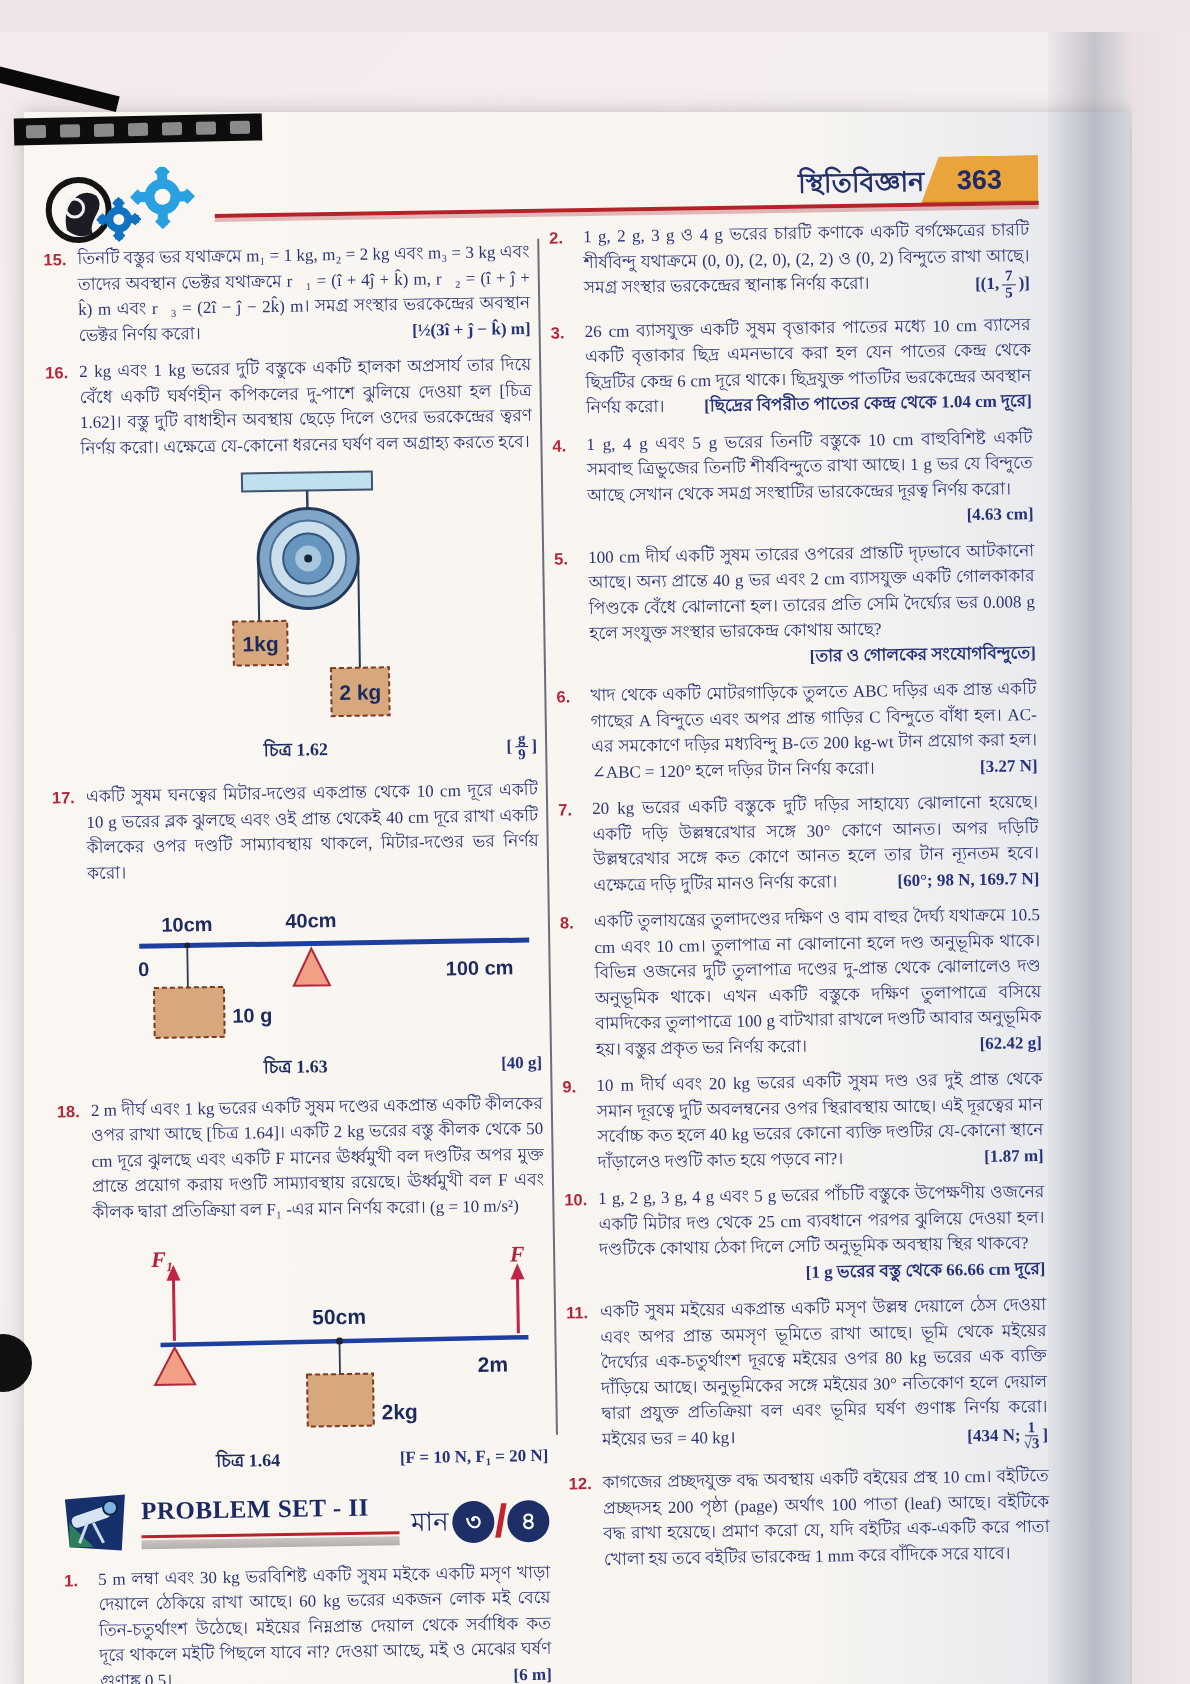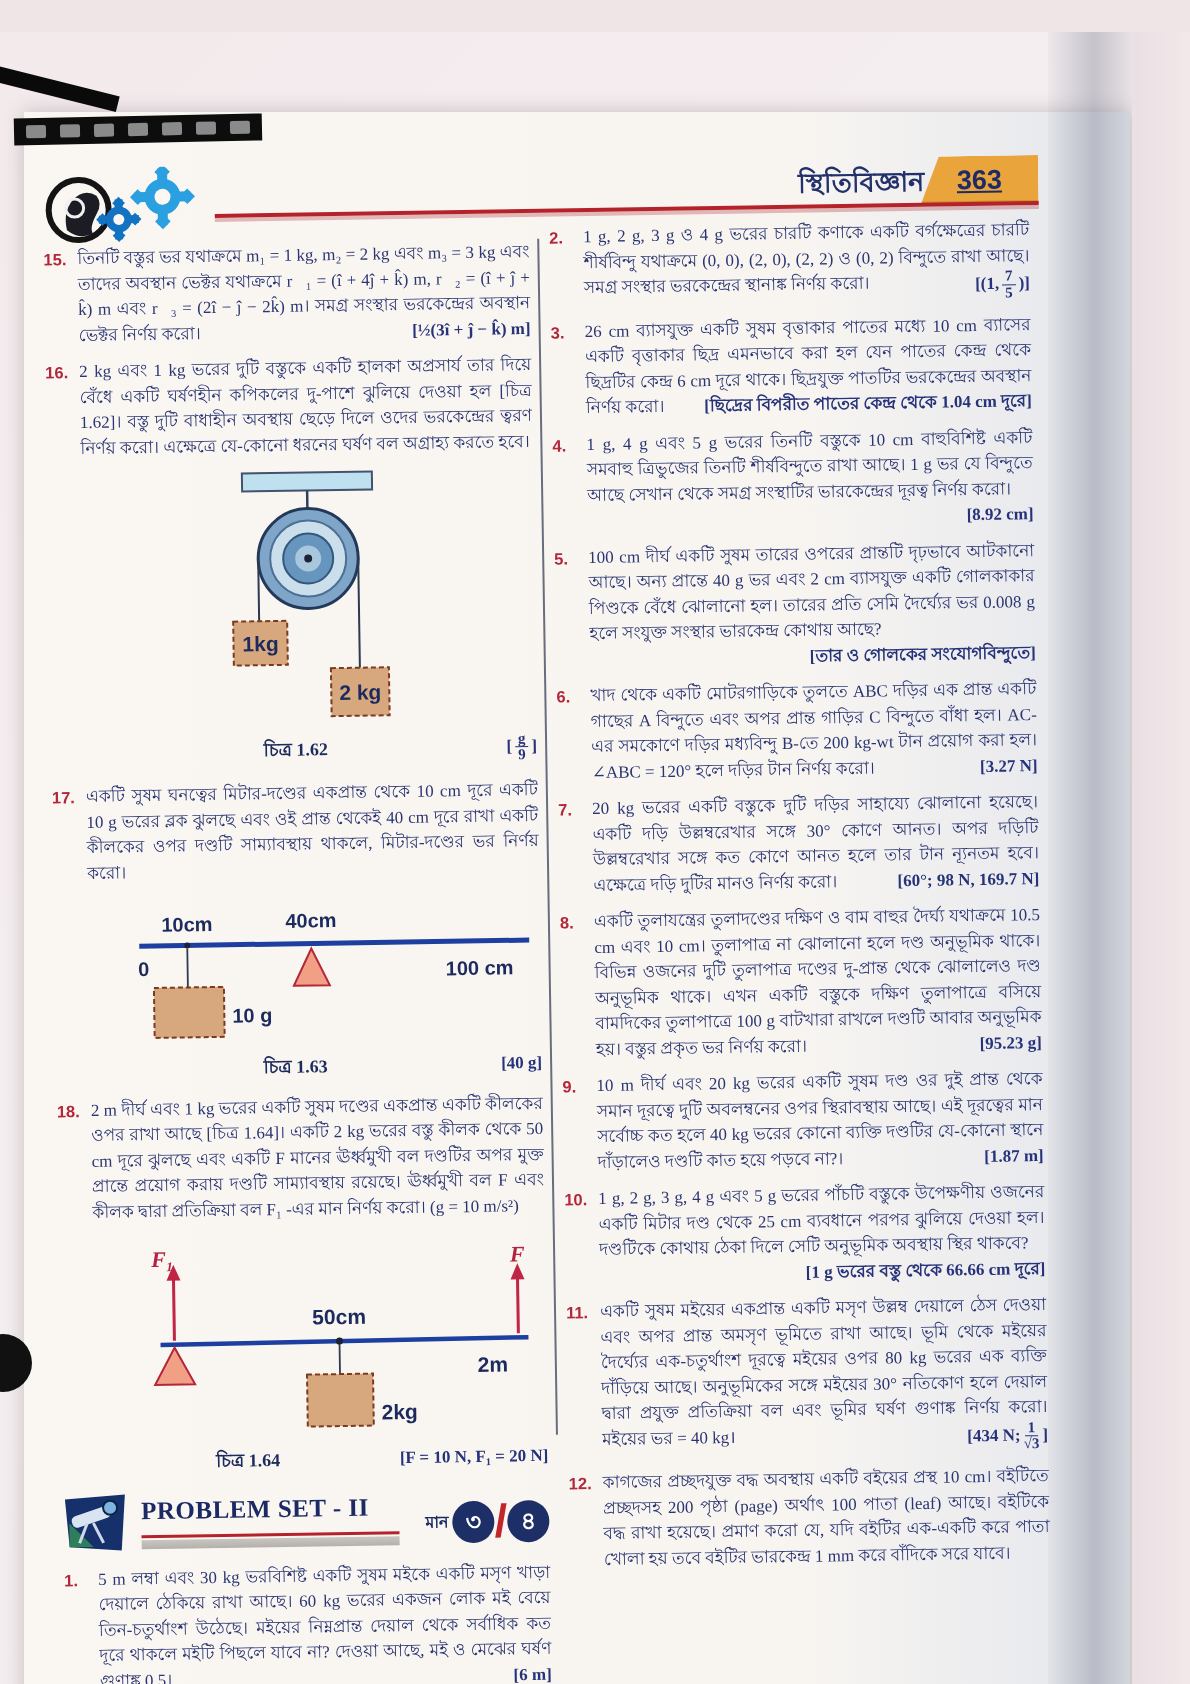--- a/index.html
+++ b/index.html
@@ -27,21 +27,21 @@
   
   .logo{position:absolute;left:52px;top:128px;width:170px;height:80px;}
   .chapter-title{position:absolute;left:772px;top:134px;width:160px;text-align:right;
                  font-size:27px;font-weight:bold;color:#22306b;
                  font-family:"Liberation Serif","DejaVu Serif",serif;}
   .page-tab{position:absolute;left:928px;top:130px;width:118px;height:48px;background:#e9a43c;
             clip-path:polygon(16% 0,100% 0,100% 100%,0 100%);
             display:flex;align-items:center;justify-content:center;
             box-shadow:inset 0 -3px 0 rgba(150,90,10,.35);}
   .page-tab span{font-family:"Liberation Sans","DejaVu Sans",sans-serif;
-                 font-size:27px;font-weight:bold;color:#1d2b66;text-decoration:underline;}
+                 font-size:27px;font-weight:bold;color:#1d2b66;}
   .red-rule{position:absolute;left:222px;top:176px;width:824px;height:4px;background:#b5232a;
             box-shadow:0 4px 0 rgba(170,40,45,.30);}
   
   .col{position:absolute;color:#2a3572;font-size:17px;line-height:1.5;text-align:justify;}
   .col.left{left:50px;top:206px;width:486px;}
   .col.right{left:556px;top:192px;width:480px;}
   .divider{position:absolute;left:544px;top:206px;width:2px;height:1196px;background:#3a3f55;opacity:.75;}
   .prob{display:flex;margin-bottom:11px;}
   .pnum{flex:0 0 34px;font-family:"Liberation Sans","DejaVu Sans",sans-serif;
         font-weight:bold;color:#b3273b;font-size:16.5px;padding-top:1px;}
@@ -60,21 +60,21 @@
               font-weight:bold;fill:#b3233f;font-size:22px;}
   
   .psbanner{display:flex;align-items:flex-start;margin:16px 0 14px 0;}
   .psicon{flex:0 0 64px;height:60px;margin-right:14px;}
   .psmain{flex:1;}
   .pstitle{font-family:"Liberation Serif","DejaVu Serif",serif;font-weight:bold;
            font-size:25px;color:#1b2a64;letter-spacing:.5px;}
   .psline-red{height:3px;background:#b5232a;margin-top:6px;}
   .psline-gray{height:9px;background:linear-gradient(#c9c6c2,#b4b1ad);margin-top:2px;}
   .psmarks{flex:0 0 150px;display:flex;align-items:center;justify-content:flex-end;gap:4px;padding-top:14px;}
-  .psmarks .mlabel{font-size:16px;font-weight:bold;color:#1b2a64;}
+  .psmarks .mlabel{font-size:26px;font-weight:normal;color:#1b2a64;}
   .mcircle{width:42px;height:42px;border-radius:50%;background:#1d2f66;color:#fff;
            display:flex;align-items:center;justify-content:center;font-size:24px;font-weight:bold;
            font-family:"Liberation Sans","DejaVu Sans",sans-serif;}
   .mslash{color:#c3252c;font-size:46px;font-weight:bold;line-height:.8;margin:0 -4px;
           font-family:"Liberation Sans","DejaVu Sans",sans-serif;}
   .clearfix::after{content:"";display:block;clear:both;}
 </style>
 </head>
 <body>
 
@@ -283,21 +283,21 @@
 
       <div class="prob clearfix">
         <span class="pnum">3.</span>
         <span class="pbody clearfix"><span>26 cm ব্যাসযুক্ত একটি সুষম বৃত্তাকার পাতের মধ্যে 10 cm ব্যাসের একটি বৃত্তাকার ছিদ্র এমনভাবে করা হল যেন পাতের কেন্দ্র থেকে ছিদ্রটির কেন্দ্র 6 cm দূরে থাকে। ছিদ্রযুক্ত পাতটির ভরকেন্দ্রের অবস্থান নির্ণয় করো।</span>
           <span class="ans">[ছিদ্রের বিপরীত পাতের কেন্দ্র থেকে 1.04 cm দূরে]</span></span>
       </div>
 
       <div class="prob clearfix">
         <span class="pnum">4.</span>
         <span class="pbody clearfix"><span>1 g, 4 g এবং 5 g ভরের তিনটি বস্তুকে 10 cm বাহুবিশিষ্ট একটি সমবাহু ত্রিভুজের তিনটি শীর্ষবিন্দুতে রাখা আছে। 1 g ভর যে বিন্দুতে আছে সেখান থেকে সমগ্র সংস্থাটির ভারকেন্দ্রের দূরত্ব নির্ণয় করো।</span>
-          <span class="ans">[8.92 cm]</span></span>
+          <span class="ans">[4.63 cm]</span></span>
       </div>
 
       <div class="prob clearfix">
         <span class="pnum">5.</span>
         <span class="pbody clearfix"><span>100 cm দীর্ঘ একটি সুষম তারের ওপরের প্রান্তটি দৃঢ়ভাবে আটকানো আছে। অন্য প্রান্তে 40 g ভর এবং 2 cm ব্যাসযুক্ত একটি গোলকাকার পিণ্ডকে বেঁধে ঝোলানো হল। তারের প্রতি সেমি দৈর্ঘ্যের ভর 0.008 g হলে সংযুক্ত সংস্থার ভারকেন্দ্র কোথায় আছে?</span>
           <span class="ans">[তার ও গোলকের সংযোগবিন্দুতে]</span></span>
       </div>
 
       <div class="prob clearfix">
         <span class="pnum">6.</span>
@@ -307,21 +307,21 @@
 
       <div class="prob clearfix">
         <span class="pnum">7.</span>
         <span class="pbody clearfix"><span>20 kg ভরের একটি বস্তুকে দুটি দড়ির সাহায্যে ঝোলানো হয়েছে। একটি দড়ি উল্লম্বরেখার সঙ্গে 30° কোণে আনত। অপর দড়িটি উল্লম্বরেখার সঙ্গে কত কোণে আনত হলে তার টান ন্যূনতম হবে। এক্ষেত্রে দড়ি দুটির মানও নির্ণয় করো।</span>
           <span class="ans">[60°; 98 N, 169.7 N]</span></span>
       </div>
 
       <div class="prob clearfix">
         <span class="pnum">8.</span>
         <span class="pbody clearfix"><span>একটি তুলাযন্ত্রের তুলাদণ্ডের দক্ষিণ ও বাম বাহুর দৈর্ঘ্য যথাক্রমে 10.5 cm এবং 10 cm। তুলাপাত্র না ঝোলানো হলে দণ্ড অনুভূমিক থাকে। বিভিন্ন ওজনের দুটি তুলাপাত্র দণ্ডের দু-প্রান্ত থেকে ঝোলালেও দণ্ড অনুভূমিক থাকে। এখন একটি বস্তুকে দক্ষিণ তুলাপাত্রে বসিয়ে বামদিকের তুলাপাত্রে 100 g বাটখারা রাখলে দণ্ডটি আবার অনুভূমিক হয়। বস্তুর প্রকৃত ভর নির্ণয় করো।</span>
-          <span class="ans">[95.23 g]</span></span>
+          <span class="ans">[62.42 g]</span></span>
       </div>
 
       <div class="prob clearfix">
         <span class="pnum">9.</span>
         <span class="pbody clearfix"><span>10 m দীর্ঘ এবং 20 kg ভরের একটি সুষম দণ্ড ওর দুই প্রান্ত থেকে সমান দূরত্বে দুটি অবলম্বনের ওপর স্থিরাবস্থায় আছে। এই দূরত্বের মান সর্বোচ্চ কত হলে 40 kg ভরের কোনো ব্যক্তি দণ্ডটির যে-কোনো স্থানে দাঁড়ালেও দণ্ডটি কাত হয়ে পড়বে না?।</span>
           <span class="ans">[1.87 m]</span></span>
       </div>
 
       <div class="prob clearfix">
         <span class="pnum">10.</span>

